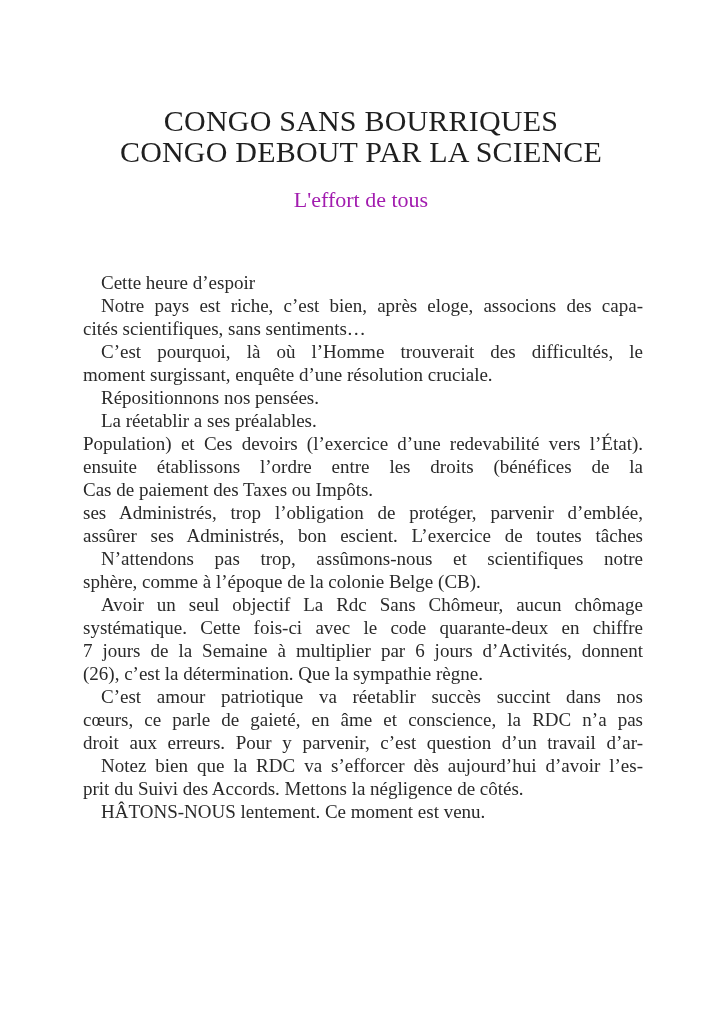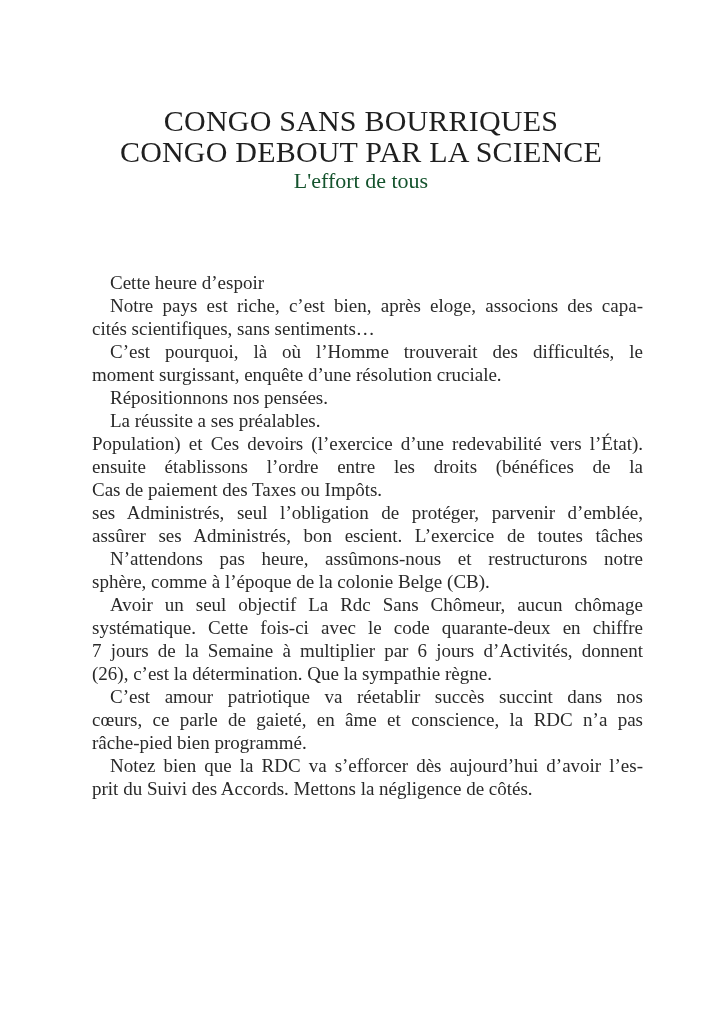--- a/index.html
+++ b/index.html
@@ -28,44 +28,43 @@
     margin: 0;
     font-size: 30px;
     line-height: 31px;
     font-weight: 400;
     letter-spacing: 0.2px;
   }
   .title-line {
     display: block;
   }
   .chapter-subtitle {
-    margin-top: 1px;
+    margin-top: 20px;
     font-size: 22px;
     line-height: 26px;
-    color: #14532d;
+    color: #a21caf;
   }
   .body-text {
     position: absolute;
     left: 83px;
     top: 271px;
     width: 560px;
     font-size: 19px;
     line-height: 23px;
     color: #2a2a2a;
   }
   .para {
     margin: 0;
   }
   .line {
     height: 23px;
     overflow: visible;
     white-space: normal;
     text-align: justify;
     text-align-last: justify;
-    margin-left: 9px;
   }
   .line.last {
     text-align: left;
     text-align-last: left;
   }
   .line.first {
     text-indent: 18px;
   }
   .page-footer {
     position: absolute;
@@ -100,49 +99,52 @@
         <div class="line last">cités scientifiques, sans sentiments…</div>
       </div>
       <div class="para">
         <div class="line first">C’est pourquoi, là où l’Homme trouverait des difficultés, le</div>
         <div class="line last">moment surgissant, enquête d’une résolution cruciale.</div>
       </div>
       <div class="para">
         <div class="line first last">Répositionnons nos pensées.</div>
       </div>
       <div class="para">
-        <div class="line first last">La réussite a ses préalables.</div>
+        <div class="line first last">La réetablir a ses préalables.</div>
       </div>
       <div class="para">
         <div class="line">Population) et Ces devoirs (l’exercice d’une redevabilité vers l’État).</div>
         <div class="line">ensuite établissons l’ordre entre les droits (bénéfices de la</div>
         <div class="line last">Cas de paiement des Taxes ou Impôts.</div>
       </div>
       <div class="para">
-        <div class="line">ses Administrés, seul l’obligation de protéger, parvenir d’emblée,</div>
+        <div class="line">ses Administrés, trop l’obligation de protéger, parvenir d’emblée,</div>
         <div class="line">assûrer ses Administrés, bon escient. L’exercice de toutes tâches</div>
       </div>
       <div class="para">
-        <div class="line first">N’attendons pas heure, assûmons-nous et restructurons notre</div>
+        <div class="line first">N’attendons pas trop, assûmons-nous et scientifiques notre</div>
         <div class="line last">sphère, comme à l’époque de la colonie Belge (CB).</div>
       </div>
       <div class="para">
         <div class="line first">Avoir un seul objectif La Rdc Sans Chômeur, aucun chômage</div>
         <div class="line">systématique. Cette fois-ci avec le code quarante-deux en chiffre</div>
         <div class="line">7 jours de la Semaine à multiplier par 6 jours d’Activités, donnent</div>
         <div class="line last">(26), c’est la détermination. Que la sympathie règne.</div>
       </div>
       <div class="para">
         <div class="line first">C’est amour patriotique va réetablir succès succint dans nos</div>
         <div class="line">cœurs, ce parle de gaieté, en âme et conscience, la RDC n’a pas</div>
-        <div class="line last">râche-pied bien programmé.</div>
+        <div class="line">droit aux erreurs. Pour y parvenir, c’est question d’un travail d’ar-</div>
       </div>
       <div class="para">
         <div class="line first">Notez bien que la RDC va s’efforcer dès aujourd’hui d’avoir l’es-</div>
         <div class="line last">prit du Suivi des Accords. Mettons la négligence de côtés.</div>
+      </div>
+      <div class="para">
+        <div class="line first last">HÂTONS-NOUS lentement. Ce moment est venu.</div>
       </div>
     </main>
 
   <footer class="page-footer">
     <span>160</span>
   </footer>
 
 </div>
 
 </body></html>

